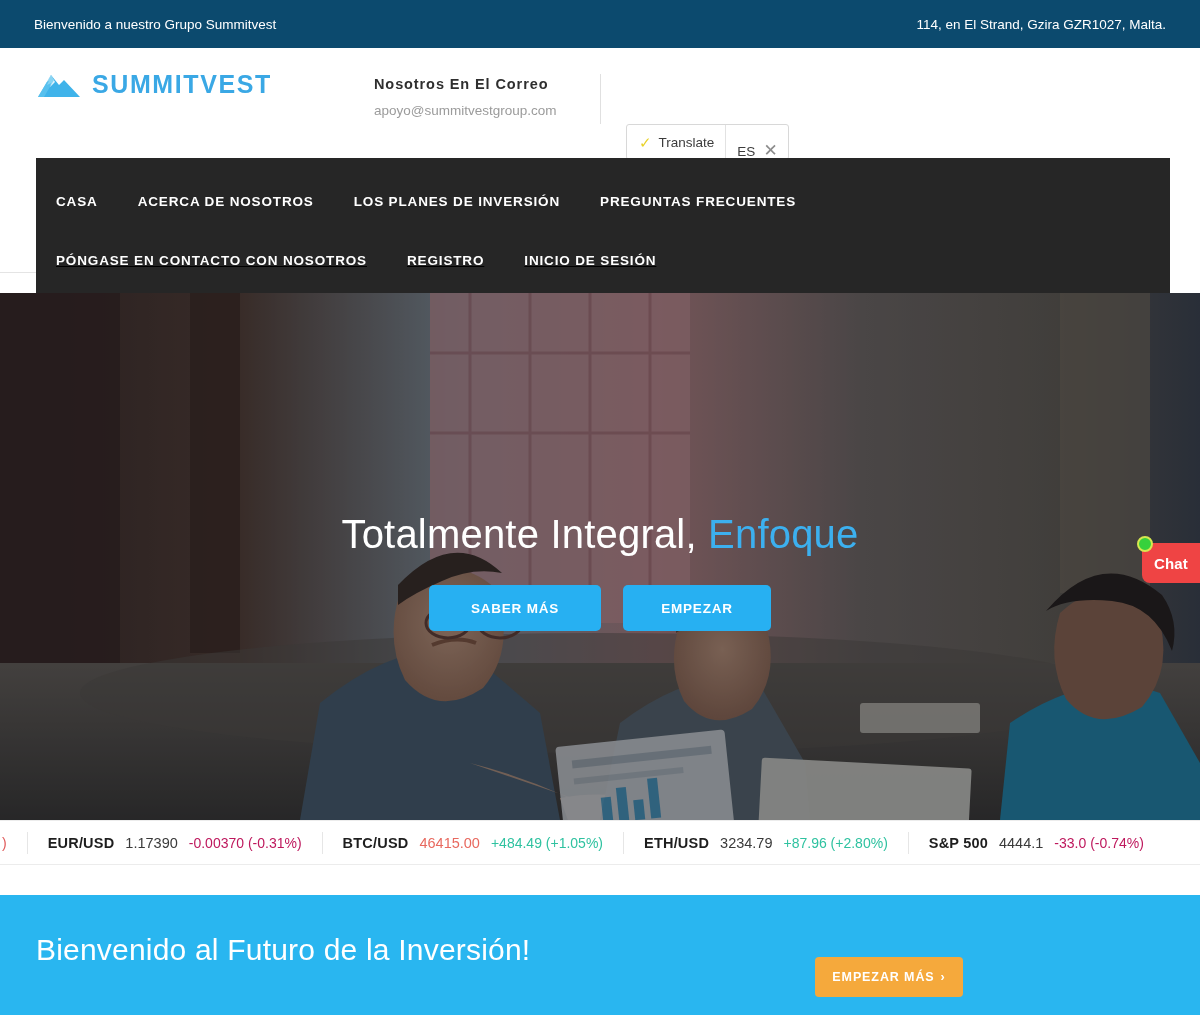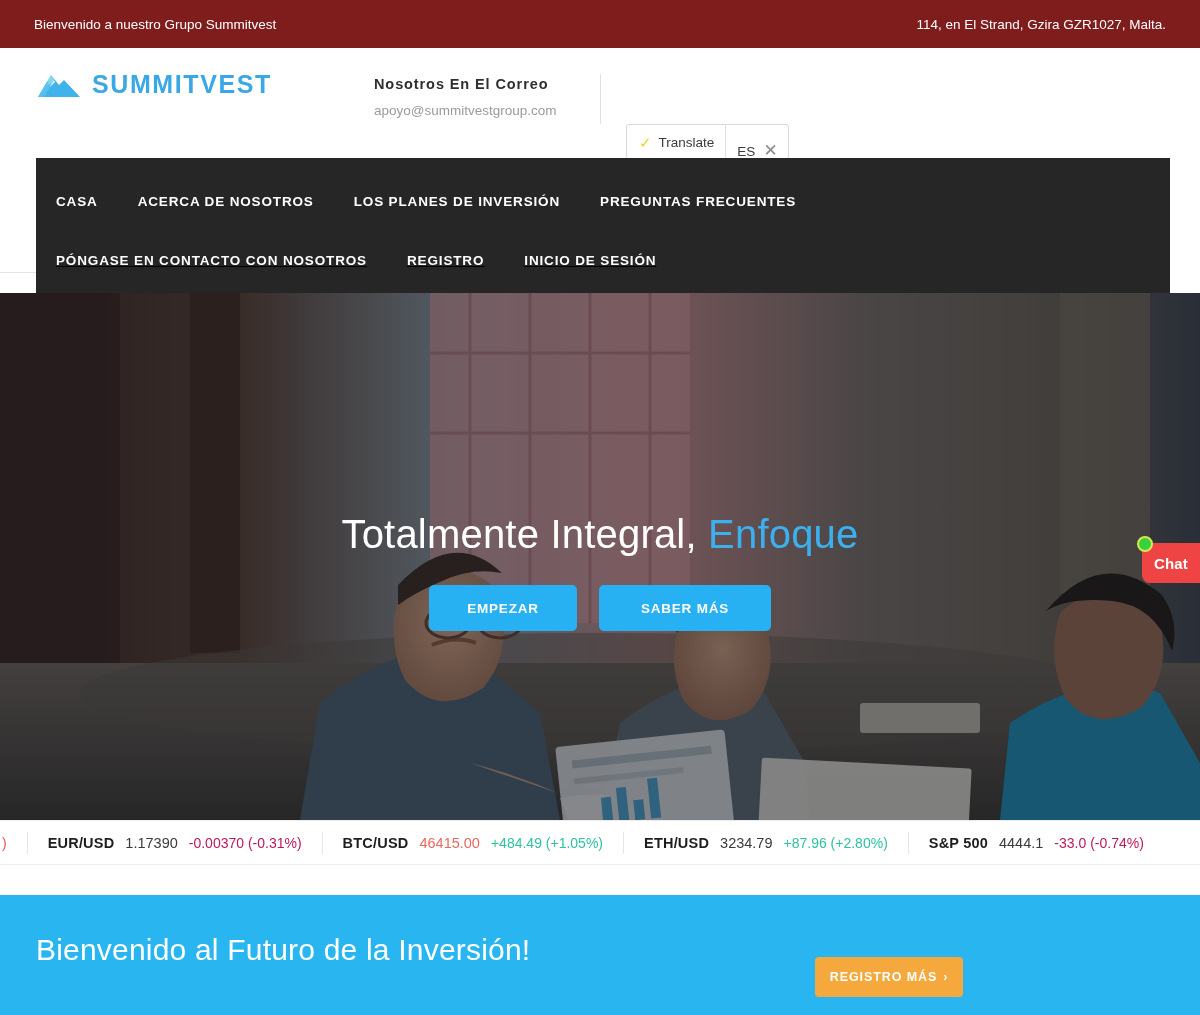--- a/index.html
+++ b/index.html
@@ -10,21 +10,21 @@
     overflow: hidden;
     background: #ffffff;
     font-family: "Liberation Sans", sans-serif;
   }
 
   
   .topbar {
     position: absolute;
     top: 0; left: 0;
     width: 1200px; height: 48px;
-    background: #7f1d1d;
+    background: #0c4a6e;
     color: #ffffff;
     display: flex;
     align-items: center;
     justify-content: space-between;
     padding: 0 34px;
     font-size: 13.5px;
   }
   .topbar-left, .topbar-right { white-space: nowrap; }
 
   
@@ -460,22 +460,22 @@
       </g>
       <rect x="760" y="470" width="210" height="70" rx="3" fill="#e4e1d8" opacity="0.95" transform="rotate(3 865 505)"></rect>
       <rect x="860" y="410" width="120" height="30" rx="3" fill="#d9d4c8" opacity="0.8"></rect>
     </svg>
   </div>
   <div class="hero-scrim"></div>
 
   <div class="hero-content">
     <div class="hero-title"><span>Totalmente Integral,</span> <span class="accent">Enfoque</span></div>
     <div class="hero-buttons">
+      <button class="hero-btn b2">SABER MÁS</button>
       <button class="hero-btn b1">EMPEZAR</button>
-      <button class="hero-btn b2">SABER MÁS</button>
     </div>
   </div>
 </div>
 
 <div class="chat-widget">
   <span class="chat-dot"></span>
   <span class="chat-label">Chat</span>
 </div>
 
 <div class="ticker">
@@ -507,15 +507,15 @@
     <span class="tk-sym">S&amp;P 500</span>
     <span class="tk-price">4444.1</span>
     <span class="tk-chg down">-33.0 (-0.74%)</span>
   </span>
 </div>
 
 <div class="cta">
   <div class="cta-heading">Bienvenido al Futuro de la Inversión!</div>
 </div>
 <button class="cta-button">
-  <span>REGISTRO MÁS</span>
+  <span>EMPEZAR MÁS</span>
   <span>›</span>
 </button>
 
 </body></html>

